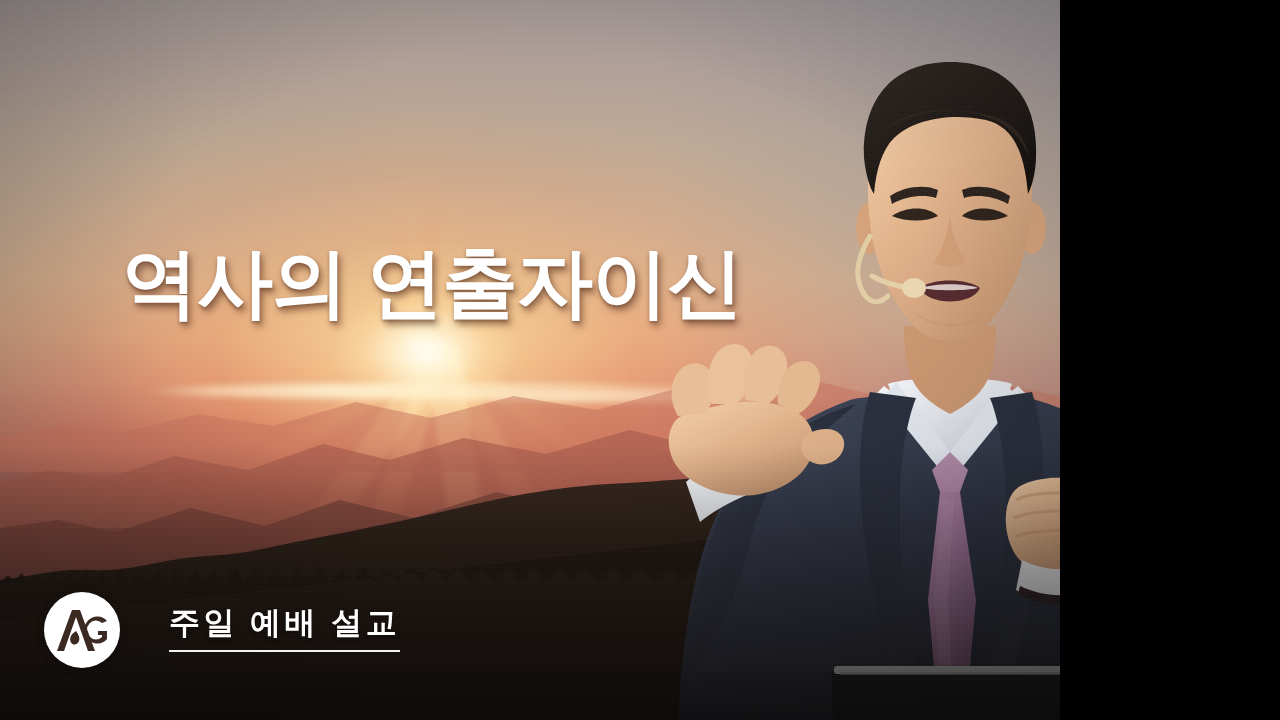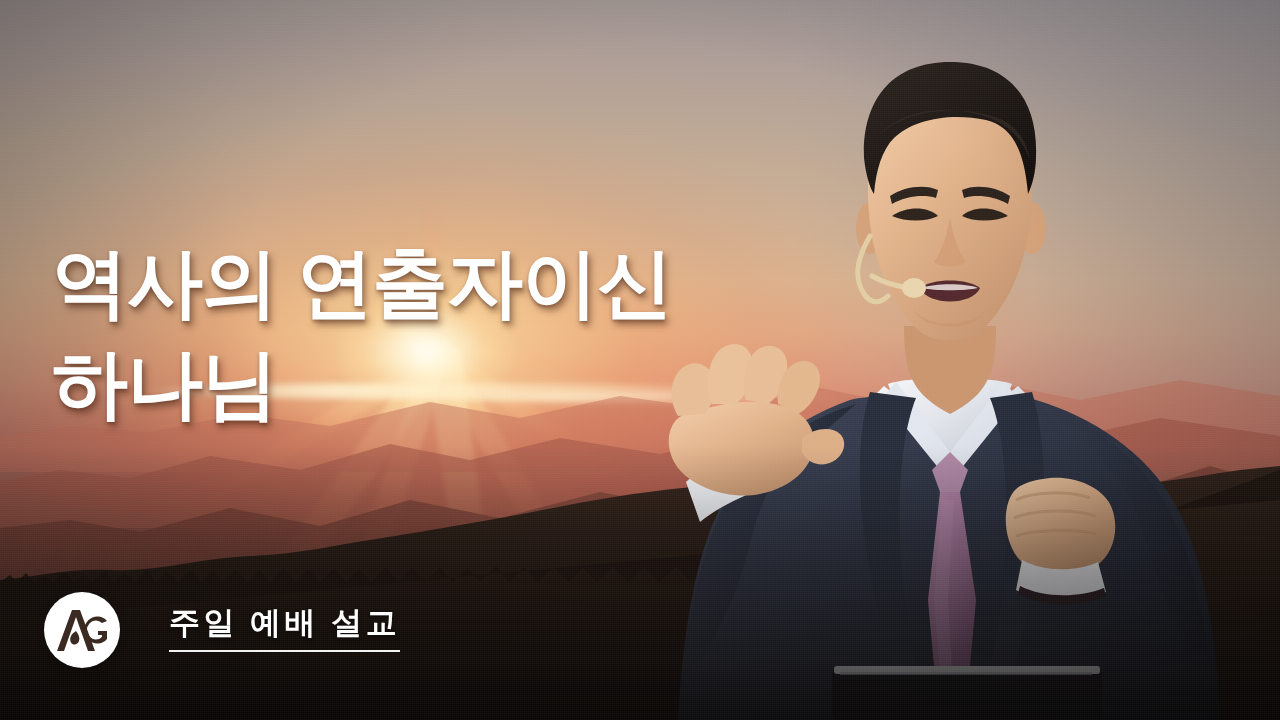--- a/index.html
+++ b/index.html
@@ -7,24 +7,25 @@
     margin: 0;
     padding: 0;
     background: #000;
   }
   body {
     font-family: "Liberation Sans", "DejaVu Sans", sans-serif;
   }
 
   #thumbnail {
     position: relative;
-    width: 1280px;
+    width: 1060px;
     height: 720px;
     overflow: hidden;
     background: #4c1d95;
+    text-align: center;
   }
 
   
   .bg-layer {
     position: absolute;
     inset: 0;
   }
 
   
   .sky-base {
@@ -437,21 +438,20 @@
         <rect x="220" y="672" width="252" height="3" fill="#aeb4bd" opacity=".7"></rect>
       </g>
     </svg>
   </div>
 
   <div class="bg-layer vignette"></div>
   <div class="bg-layer grain"></div>
 
   <div id="title-block">
     <div class="title-line">역사의 연출자이신</div>
-    <div class="title-line">하나님</div>
   </div>
 
   <div id="brand">
 
     <div id="logo-badge">
       <svg width="54" height="46" viewBox="0 0 108 92">
 
         <path d="M4,88 L34,6 L50,6 L80,88 L66,88 L42,20 L18,88 Z" fill="#3b2a21"></path>
 
         <path d="M42,48 C48,56 50,62 48,68 C46,74 40,77 35,74 C30,71 29,64 32,58

